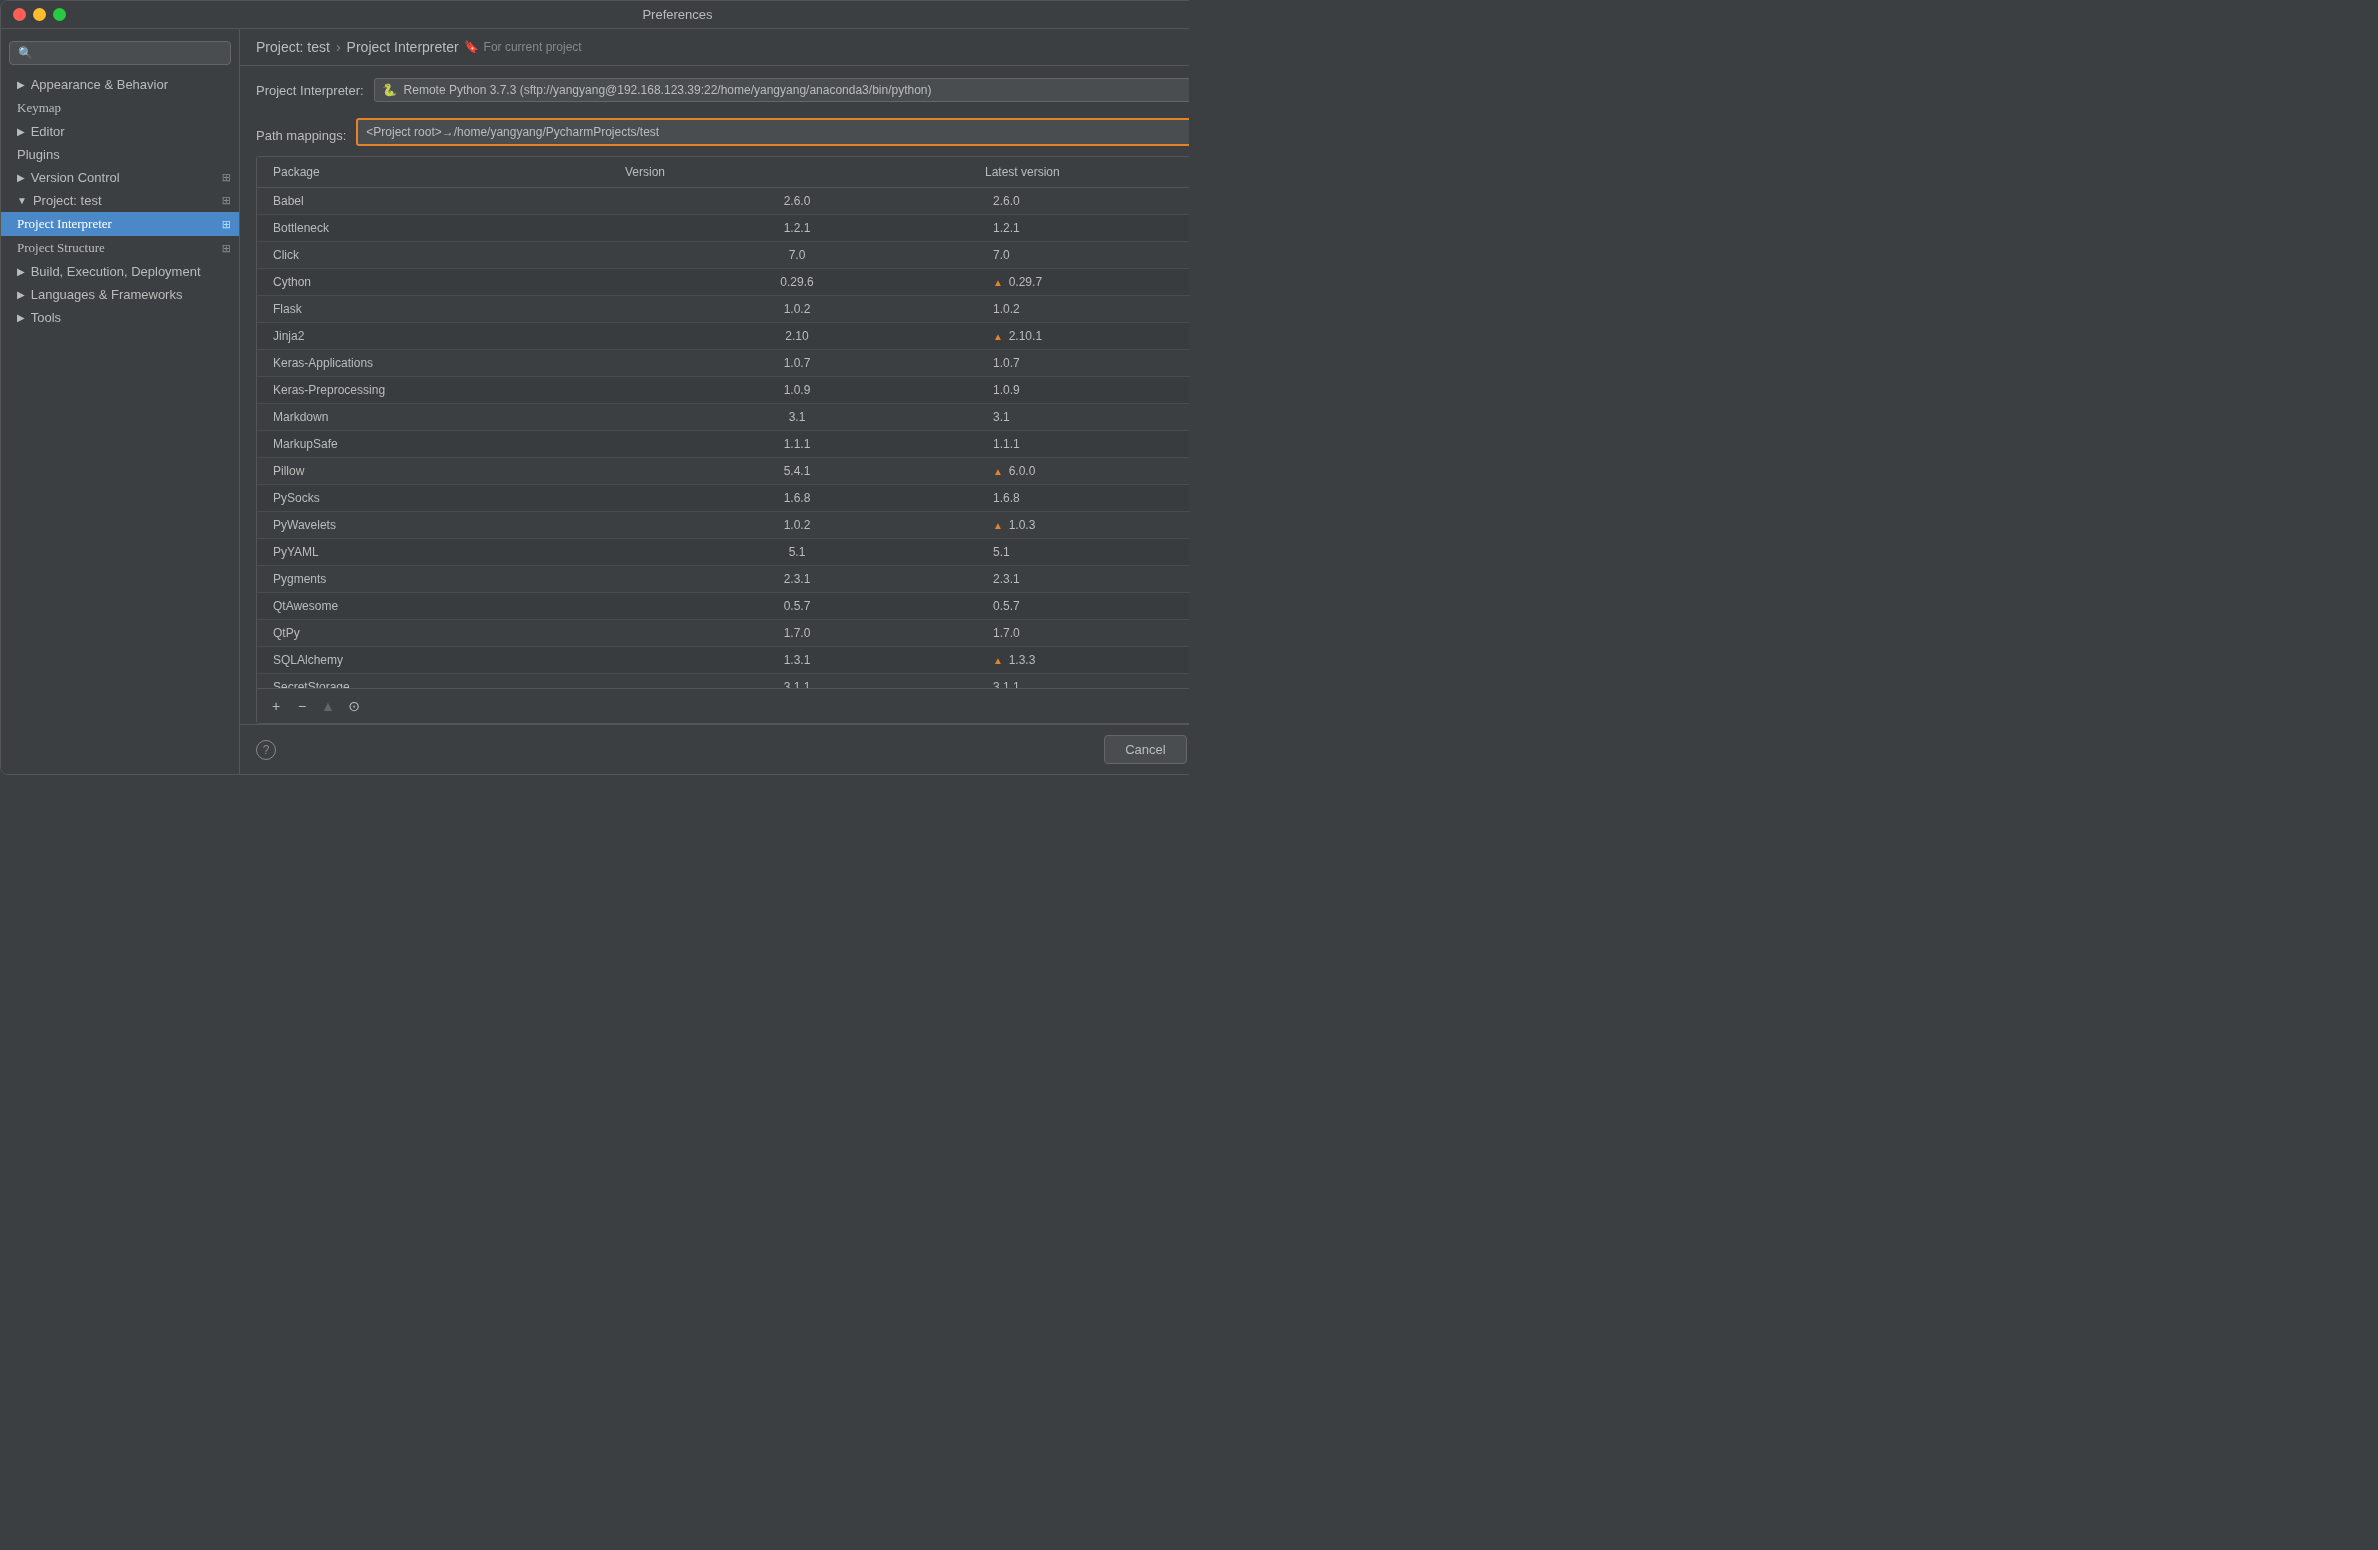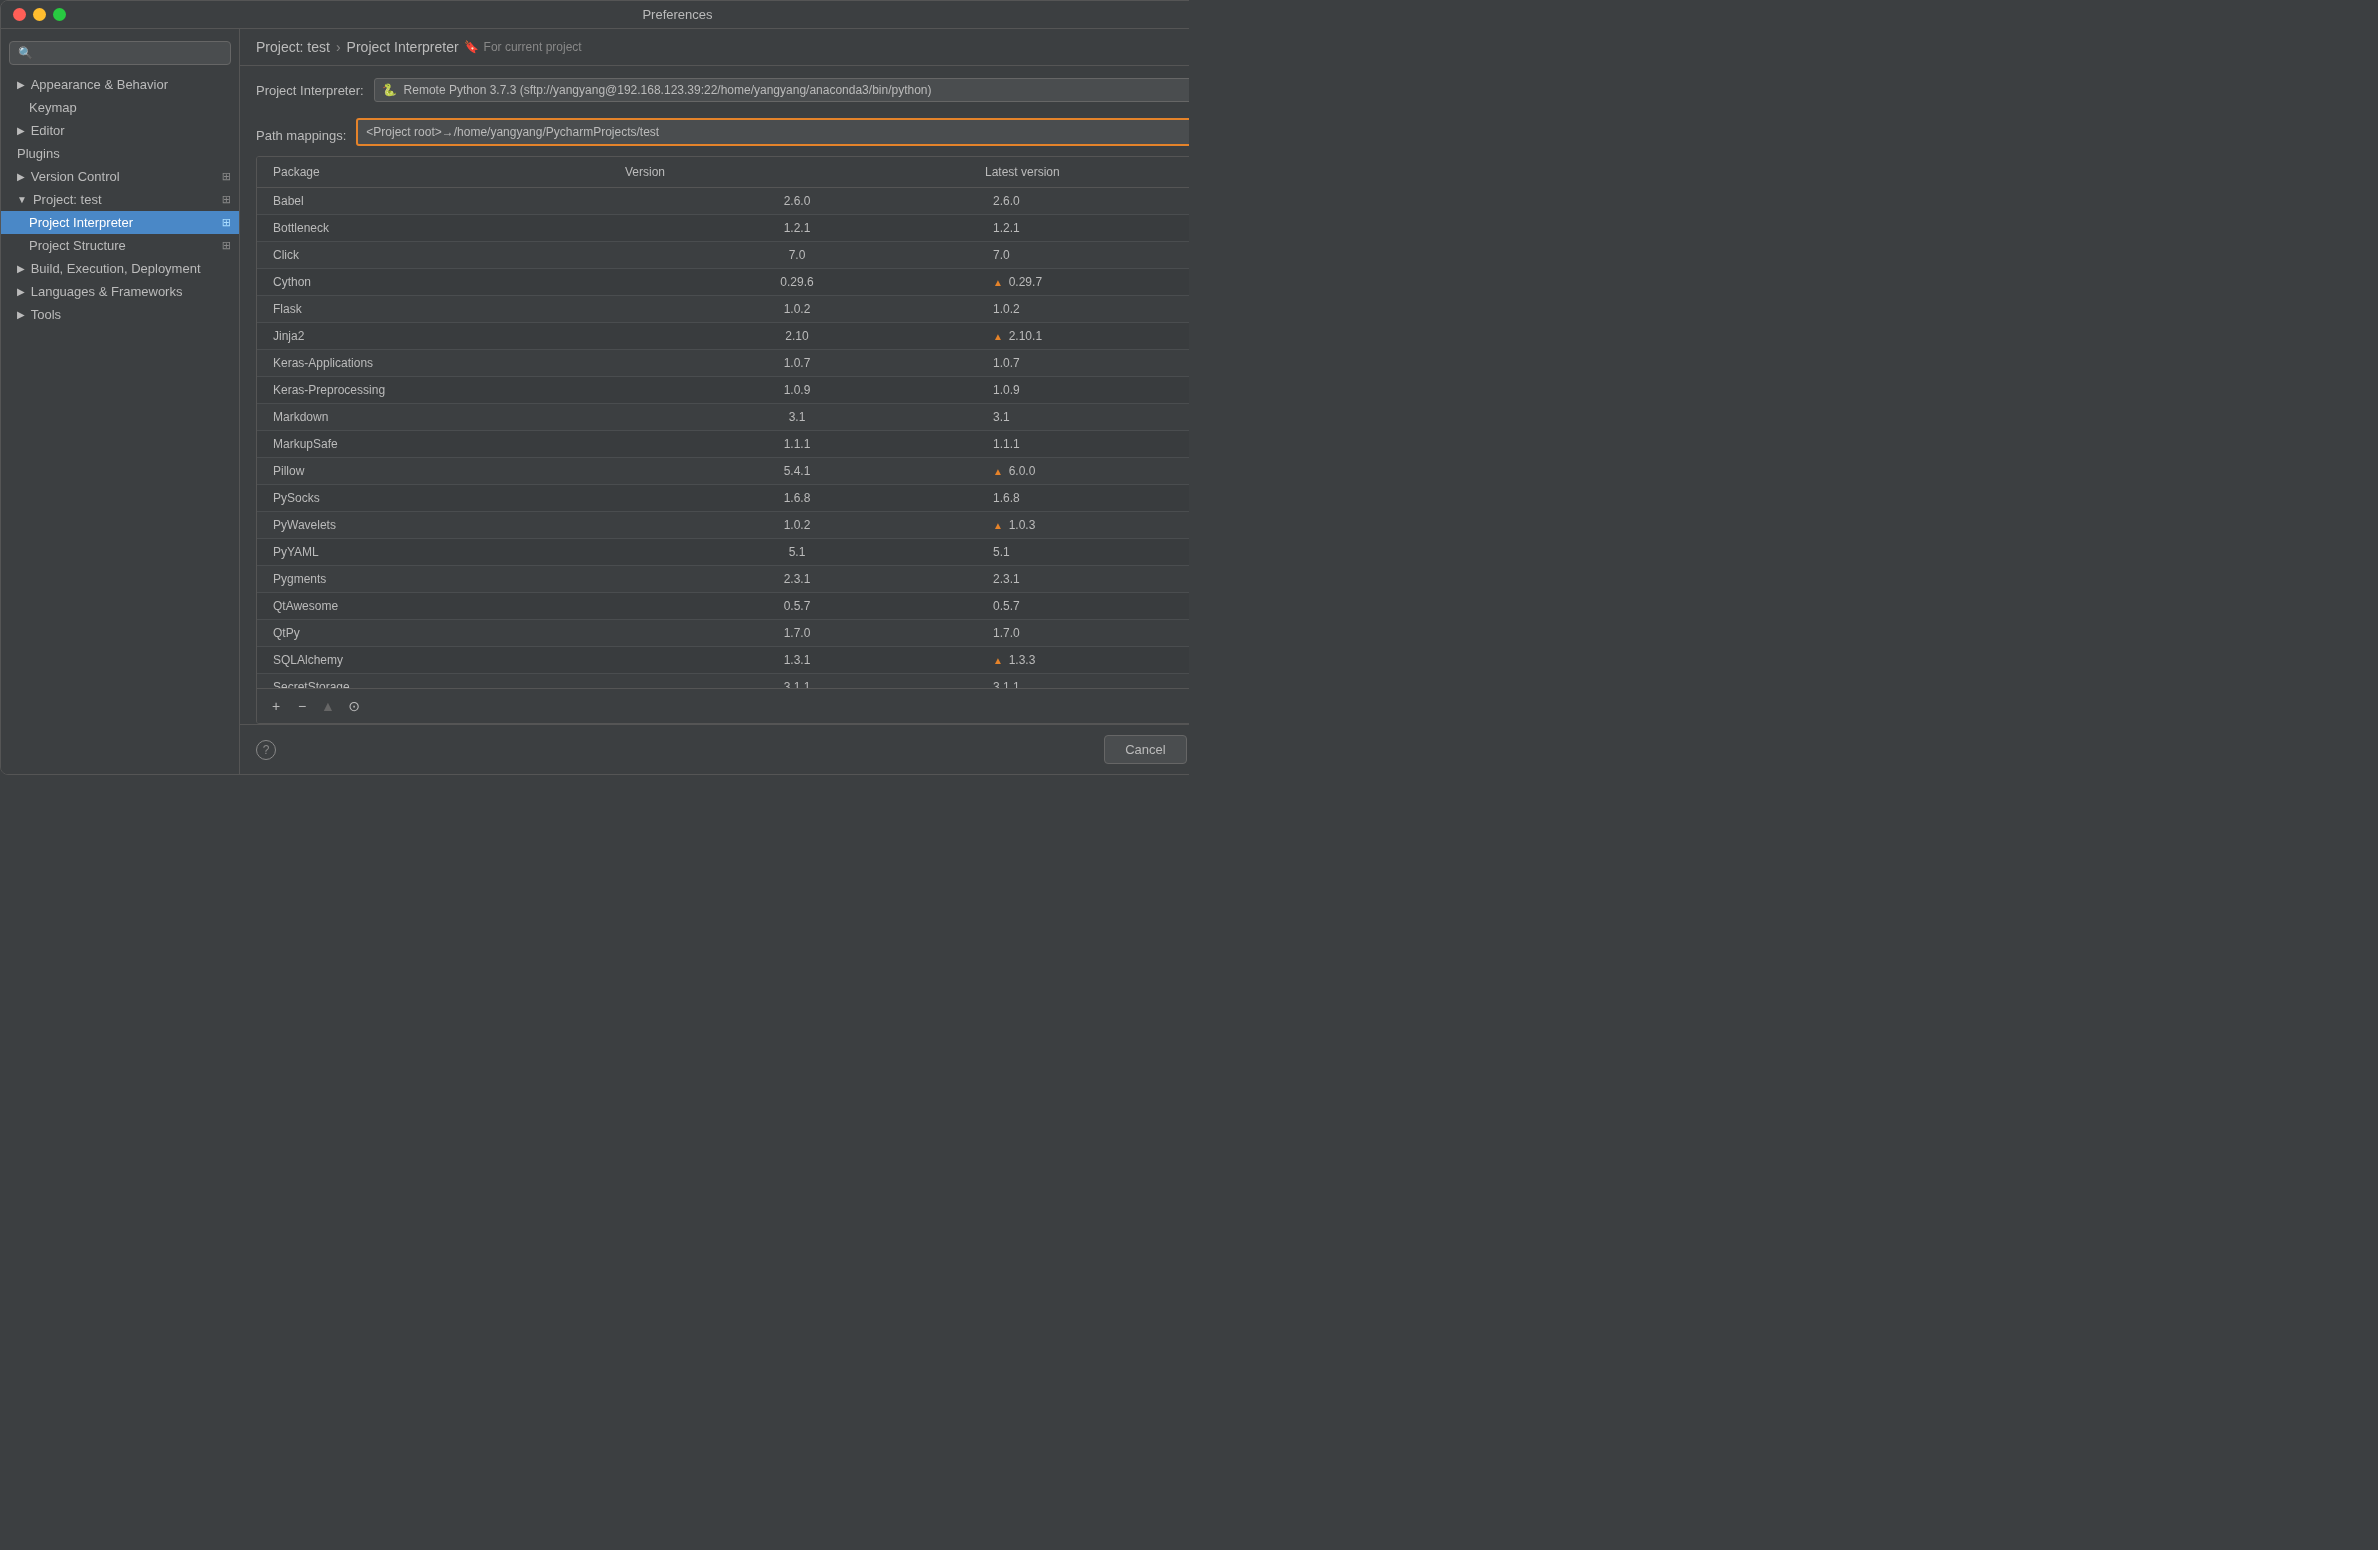--- a/index.html
+++ b/index.html
@@ -83,21 +83,21 @@
       gap: 4px;
       font-size: 13px;
       color: #bbbbbb;
       white-space: nowrap;
     }
     .sidebar-item.selected {
       background: #4a88c7;
       color: #ffffff;
     }
     .sidebar-item.header { font-weight: normal; }
-    .sidebar-item.indent1 { padding-left: 28px; }
+    .sidebar-item.indent1 { padding-left: 16px; font-family: Liberation Serif, serif; }
     .arrow { font-size: 10px; margin-right: 2px; }
     .content-area {
       flex: 1;
       display: flex;
       flex-direction: column;
       overflow: hidden;
       background: #3c3f41;
     }
     .content-header {
       padding: 10px 16px;

